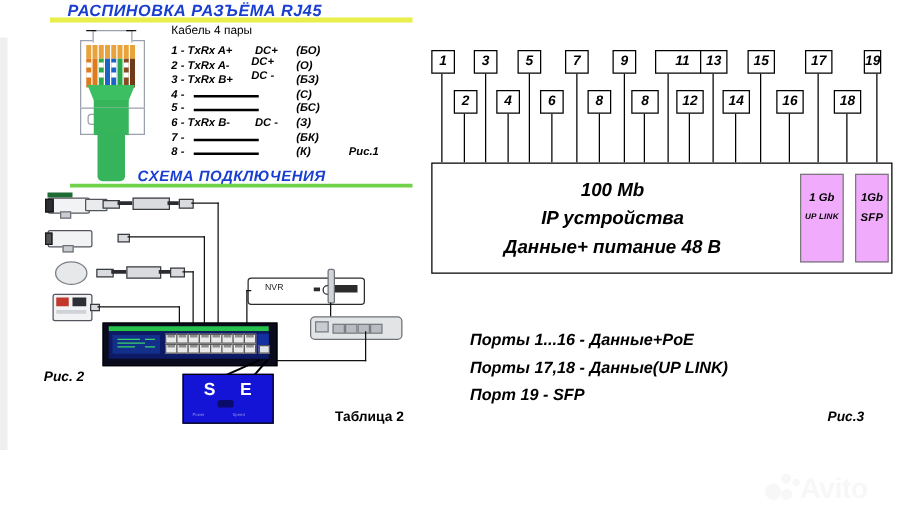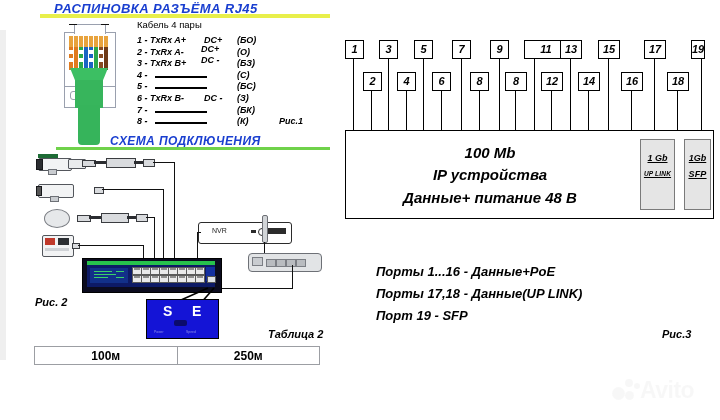--- a/index.html
+++ b/index.html
@@ -70,35 +70,35 @@
   .conn-dark{position:absolute;background:#2a2c30;}
 
   
   .numbox{
     position:absolute;border:1.6px solid #000;background:#fff;
     font-style:italic;font-weight:bold;font-size:11px;
     text-align:center;box-sizing:border-box;line-height:16px;height:19px;
   }
   .leader{position:absolute;background:#000;width:1.4px;}
   .bigbox{position:absolute;border:1.6px solid #000;background:#fff;box-sizing:border-box;}
-  .subbox{position:absolute;border:1.4px solid #7a7a7a;background:#e5e5e5;box-sizing:border-box;text-align:center;text-decoration:underline;}
+  .subbox{position:absolute;border:1.4px solid #7a7a7a;background:#f0abfc;box-sizing:border-box;text-align:center;}
   .bigtxt{font-style:italic;font-weight:bold;font-size:15px;line-height:21px;text-align:center;}
   .sub-a{font-style:italic;font-weight:bold;font-size:9px;}
   .sub-b{font-style:italic;font-weight:bold;font-size:6.5px;letter-spacing:.2px;}
   .legend{font-style:italic;font-weight:bold;font-size:13px;line-height:20px;white-space:nowrap;}
   .figlbl{font-style:italic;font-weight:bold;font-size:11px;white-space:nowrap;}
 
   
   table.t2{position:absolute;border-collapse:collapse;background:#fff;}
   table.t2 td{border:1px solid #9c9ea3;text-align:center;padding:0;}
   .t2-h{font-size:10px;height:17px;}
   .t2-h b{font-size:12px;}
   .t2-m{font-size:12px;font-weight:bold;height:17px;}
   .t2-s{font-size:8px;height:15px;}
-  .tbl-cap{position:absolute;font-style:italic;font-weight:bold;font-size:11px;}
+  .tbl-cap{position:absolute;font-weight:bold;font-size:11px;}
 
   
   .wm{position:absolute;opacity:.55;}
   .wm-txt{position:absolute;color:#f2f2f2;font-size:23px;font-weight:bold;letter-spacing:-.5px;}
   .wm-c{position:absolute;border-radius:50%;background:#f2f2f2;}
   .edge-l{position:absolute;background:#efefef;}
 </style>
 </head>
 <body>
 
@@ -328,24 +328,20 @@
   <div class="se-small" style="left:154px;top:330px;">Power</div>
   <div class="se-small" style="left:186px;top:330px;">Speed</div>
 </div>
 
 <div class="abs figlbl" style="left:35px;top:296px;">Рис. 2</div>
 
 <div class="tbl-cap" style="left:268px;top:328px;">Таблица 2</div>
 
 <table class="t2" style="left:34px;top:346px;width:286px;">
   <tbody>
-  <tr>
-    <td class="t2-m">100м</td>
-    <td class="t2-m">250м</td>
-  </tr>
 </tbody>
   </table>
 
 <div>
 
   <div class="numbox" style="left:345px;top:40px;width:19px;">1</div>
   <div class="numbox" style="left:379px;top:40px;width:19px;">3</div>
   <div class="numbox" style="left:414px;top:40px;width:19px;">5</div>
   <div class="numbox" style="left:452px;top:40px;width:19px;">7</div>
   <div class="numbox" style="left:490px;top:40px;width:19px;">9</div>

